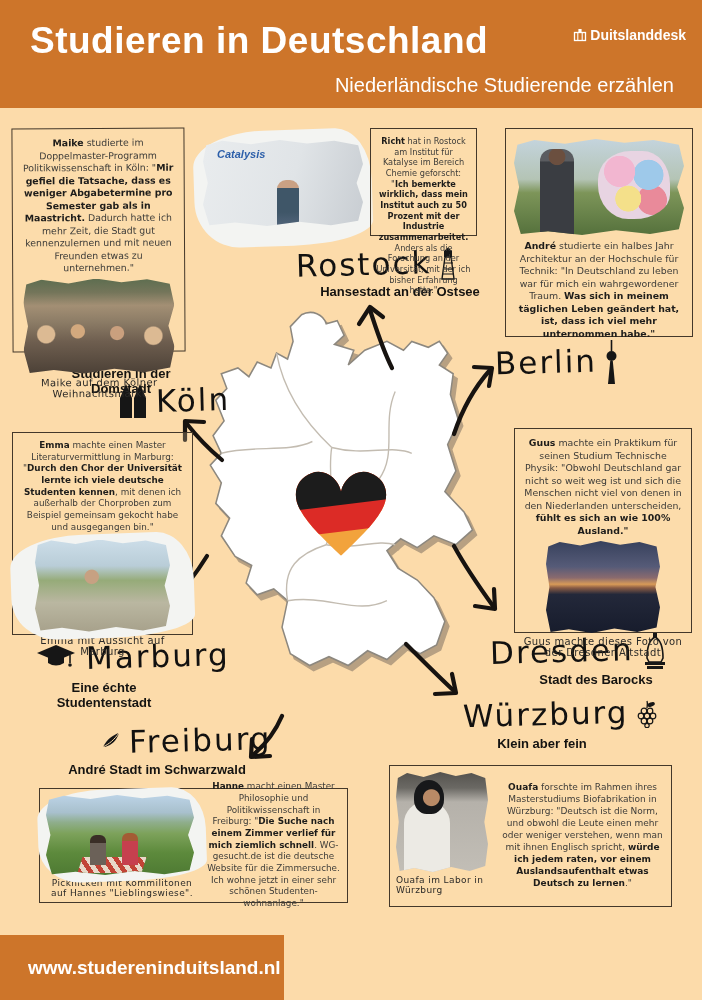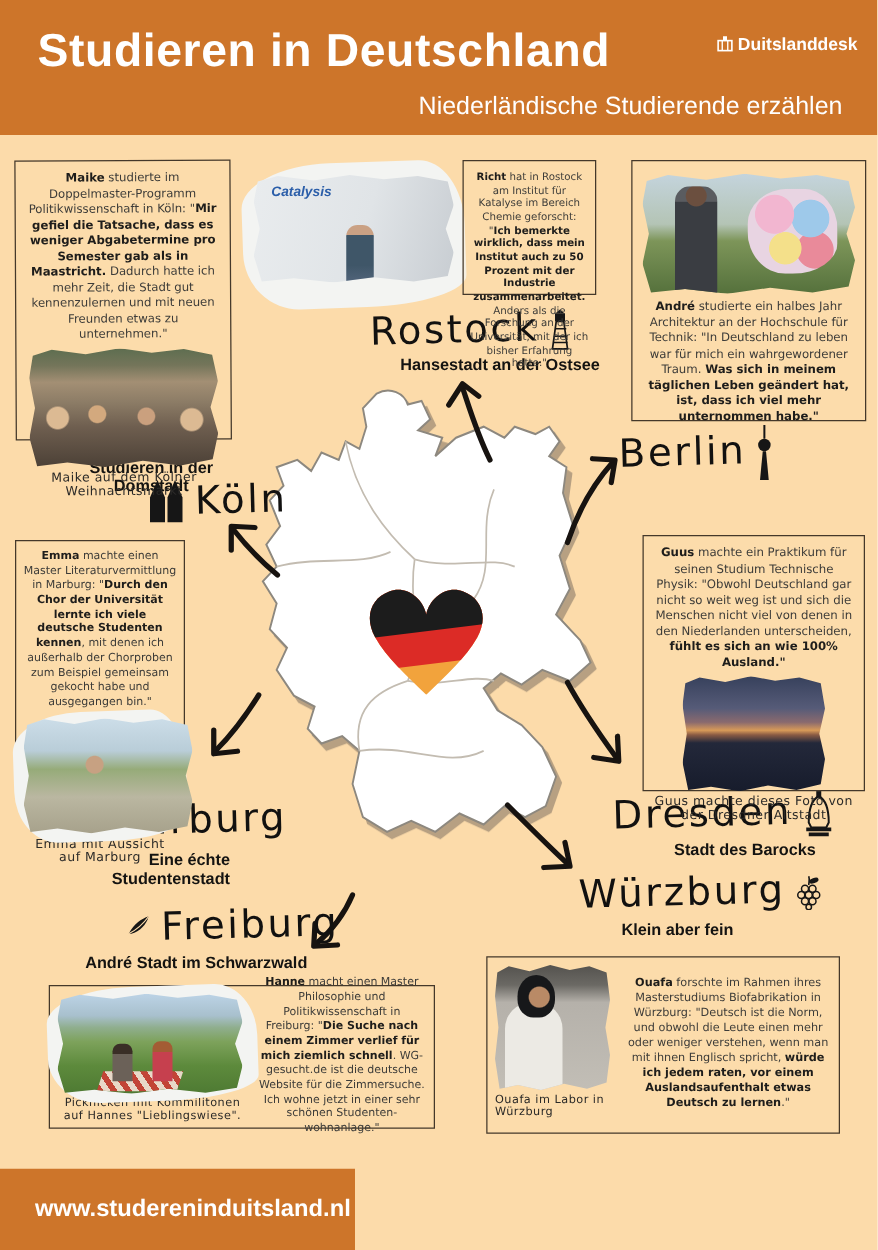--- a/index.html
+++ b/index.html
@@ -21,21 +21,21 @@
 
   
   .card{position:absolute;border:1.2px solid #44382a;box-sizing:border-box;padding:8px;
         text-align:center;background:rgba(253,222,176,0.25);}
   .bt{font-size:9.4px;line-height:1.33;color:#3d3c39;margin:0;}
   .sb{font-weight:700;color:#1e1d1b;}
   .hand{font-family:cursive,"DejaVu Sans",sans-serif;font-size:10px;color:#2b2a28;letter-spacing:.4px;}
   .caption{margin-top:3px;}
 
   .card-maike{left:12px;top:128px;width:173px;height:224px;transform:rotate(-.3deg);}
-  .card-emma{left:12px;top:432px;width:136px;height:203px;padding:7px 6px;}
+  .card-emma{left:12px;top:432px;width:181px;height:203px;padding:7px 6px;}
   .card-guus{left:514px;top:428px;width:178px;height:205px;padding:8px 7px;}
   .card-andre{left:505px;top:128px;width:188px;height:209px;padding:6px 8px;}
   .card-richt-text{left:370px;top:128px;width:107px;height:108px;padding:7px 5px;}
   .card-richt-text .bt{font-size:8.2px;line-height:1.3;}
   .card-hanne{left:39px;top:788px;width:309px;height:115px;padding:6px;display:flex;gap:8px;}
   .card-ouafa{left:389px;top:765px;width:283px;height:142px;padding:6px;display:flex;gap:8px;}
 
   .photo{position:relative;margin:4px auto 0;overflow:hidden;}
   .torn{clip-path:polygon(2% 6%,12% 1%,30% 5%,48% 0,65% 4%,82% 1%,97% 6%,100% 28%,96% 50%,
         100% 72%,97% 94%,80% 99%,60% 95%,40% 100%,20% 96%,4% 99%,0 75%,3% 50%,0 25%);}
@@ -88,21 +88,21 @@
         color:#121110;letter-spacing:2px;transform:rotate(-1.5deg);}
   .tagline{position:absolute;font-family:"Liberation Sans",sans-serif;font-weight:700;
         font-size:13px;color:#141311;text-align:center;}
   .city-rostock{left:296px;top:246px;}
   .tl-rostock{left:300px;top:284px;width:200px;}
   .city-berlin{left:495px;top:340px;}
   .tl-berlin{left:500px;top:380px;width:175px;}
   .tl-koeln{left:46px;top:366px;width:150px;}
   .city-koeln{left:118px;top:382px;}
   .city-marburg{left:36px;top:638px;}
-  .tl-marburg{left:24px;top:680px;width:160px;text-align:right;}
+  .tl-marburg{left:24px;top:680px;width:160px;}
   .city-dresden{left:490px;top:632px;}
   .tl-dresden{left:536px;top:672px;width:120px;}
   .city-wuerzburg{left:463px;top:696px;}
   .tl-wuerzburg{left:482px;top:736px;width:120px;}
   .city-freiburg{left:101px;top:722px;}
   .tl-freiburg{left:52px;top:762px;width:210px;}
 
   
   .germap{position:absolute;left:202px;top:306px;width:276px;height:442px;
         filter:drop-shadow(4px 5px 0 rgba(125,112,96,.55));}

